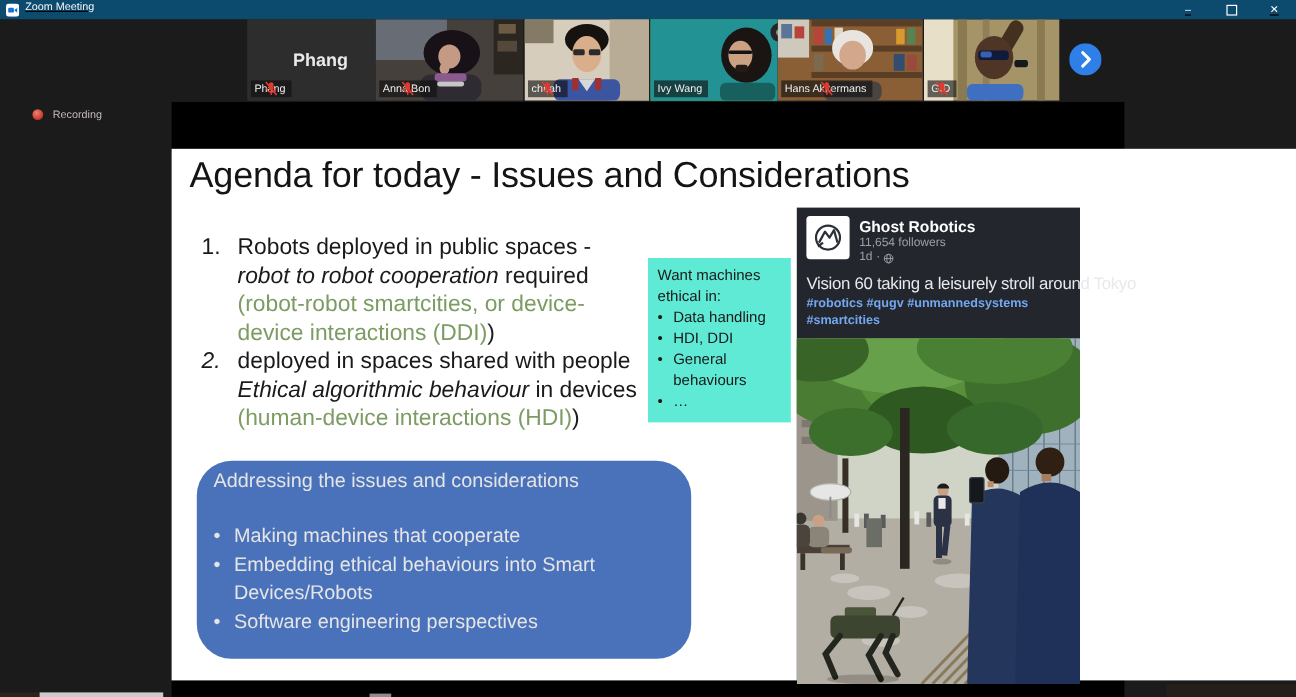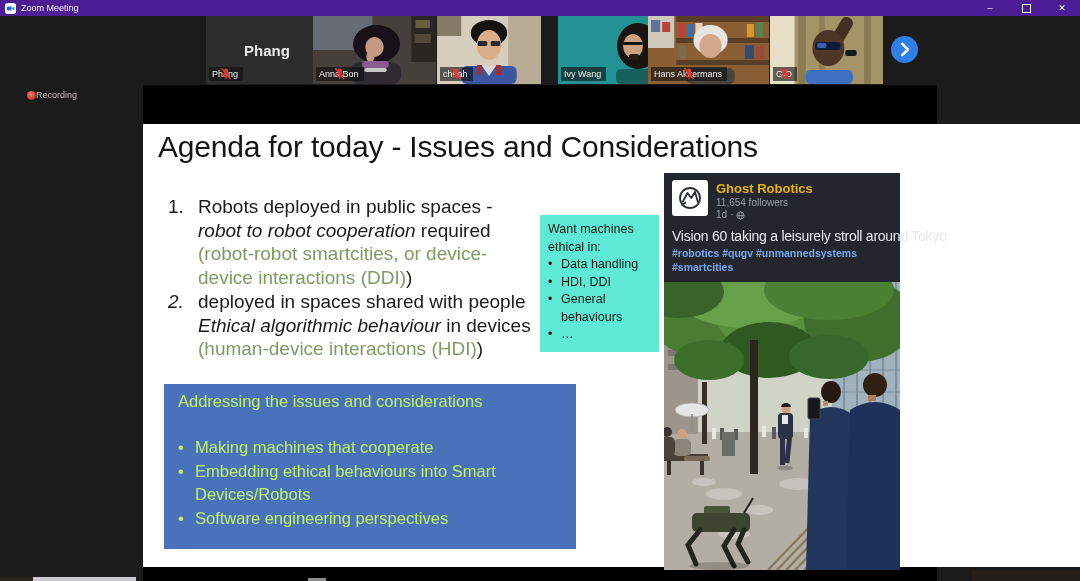--- a/index.html
+++ b/index.html
@@ -1,41 +1,41 @@
 <!DOCTYPE html>
 <html><head>
 <meta charset="utf-8">
 <style>
   html,body{margin:0;padding:0;background:#000;}
   .screen{position:relative;width:1080px;height:581px;background:#1c1b1b;overflow:hidden;
           font-family:"Liberation Sans",sans-serif;}
 
   
-  .titlebar{position:absolute;left:0;top:0;width:1080px;height:16px;background:#4c1d95;
-            display:flex;align-items:center;}
+  .titlebar{position:absolute;left:0;top:0;width:1080px;height:16px;background:#0c4a6e;
+            display:flex;text-decoration:underline;}
   .tb-icon{margin-left:5px;display:flex;align-items:center;}
   .tb-title{color:#f2f6fc;font-size:9px;margin-left:5px;}
   .tb-spacer{flex:1;}
   .tb-btn{width:36px;height:16px;display:flex;align-items:center;justify-content:center;
           color:#fff;font-size:9px;cursor:default;}
   .tb-max-box{width:7px;height:7px;border:1px solid #fff;}
 
   
   .tile{position:absolute;top:16px;height:68px;background:#2d2d2d;overflow:hidden;}
   .tile svg{position:absolute;inset:0;width:100%;height:100%;}
   .tile-label{position:absolute;left:3px;bottom:3px;background:rgba(15,15,15,.62);color:#efefef;
               font-size:9px;line-height:12px;padding:1px 5px 1px 3px;display:flex;align-items:center;gap:3px;
               white-space:nowrap;}
   .big-name{position:absolute;inset:0;display:flex;align-items:center;justify-content:center;
             color:#eaeaea;font-weight:bold;font-size:15px;}
   .tile-active{box-shadow:inset 0 0 0 2px #35b06a;}
   .next-btn{position:absolute;left:891px;top:36px;width:27px;height:27px;border-radius:50%;cursor:pointer;}
 
   
-  .recording{position:absolute;left:27px;top:90px;display:flex;align-items:center;}
+  .recording{position:absolute;left:27px;top:90px;display:flex;align-items:center;gap:8px;}
   .rec-dot{width:9px;height:9px;border-radius:50%;
            background:radial-gradient(circle at 40% 35%,#f08070,#c03226 75%);}
   .rec-text{color:#c4b9b9;font-size:9px;}
 
   
   .share{position:absolute;left:143px;top:85px;width:794px;height:496px;background:#000;}
   .slide{position:absolute;left:0;top:39px;width:940px;height:443px;background:#fff;color:#1a1a1a;}
   .slide-title{position:absolute;left:15px;top:6px;font-size:30px;color:#141414;white-space:nowrap;
                letter-spacing:-0.2px;}
   .oli{position:absolute;left:25px;font-size:19px;line-height:23.5px;color:#1a1a1a;}
@@ -45,34 +45,34 @@
   .grn{color:#7d9c63;}
   .it{font-style:italic;}
 
   .ybox{position:absolute;left:397px;top:91px;width:119px;min-height:134px;box-sizing:border-box;
         background:#5eead4;padding:6px 5px 8px 8px;font-size:12.5px;line-height:17.5px;color:#191919;}
   .ybox .brow{display:flex;}
   .ybox .bm{width:13px;flex:none;}
   .ybox .bt{flex:1;}
 
   .bbox{position:absolute;left:21px;top:260px;width:412px;height:165px;box-sizing:border-box;
-        background:#4a72ba;color:#bef264;padding:8px 8px 0 14px;font-size:16.5px;}
+        background:#4a72ba;color:#e5e5e5;padding:8px 8px 0 14px;font-size:16.5px;border-radius:29px;}
   .bbox-head{margin-bottom:25px;white-space:nowrap;}
   .bbox .brow{display:flex;line-height:23.5px;}
   .bbox .bm{width:17px;flex:none;}
   .bbox .bt{flex:1;}
 
   
   .post{position:absolute;left:521px;top:49px;width:236px;background:#23272d;}
   .post-head{padding:7px 8px 8px 8px;}
   .post-top{display:flex;gap:8px;}
   .post-logo{width:36px;height:36px;border-radius:3px;background:#fff;flex:none;
              display:flex;align-items:center;justify-content:center;}
   .post-id{padding-top:1px;}
-  .post-author{color:#eab308;font-size:13px;font-weight:bold;line-height:15px;}
+  .post-author{color:#ffffff;font-size:13px;font-weight:bold;line-height:15px;}
   .post-followers{color:#9aa0a8;font-size:10px;line-height:13px;}
   .post-meta{color:#9aa0a8;font-size:10px;line-height:12px;display:flex;align-items:center;gap:3px;}
   .post-caption{color:#e7e9ec;font-size:14px;letter-spacing:-0.25px;margin-top:7px;white-space:nowrap;}
   .post-tags{color:#74a7f0;font-size:10.5px;font-weight:bold;line-height:14px;margin-top:2px;width:220px;}
   .post-photo{display:block;}
 
   .sliver{position:absolute;}
 </style>
 </head>
 <body>
@@ -152,21 +152,21 @@
       <svg width="9" height="10" viewBox="0 0 10 11">
           <path d="M5 1.2c-.9 0-1.5.6-1.5 1.4v2.6c0 .8.6 1.4 1.5 1.4s1.5-.6 1.5-1.4V2.6C6.5 1.8 5.9 1.2 5 1.2z" fill="#e03a30"></path>
           <path d="M2.2 5c0 1.6 1.2 2.8 2.8 2.8S7.8 6.6 7.8 5" stroke="#e03a30" fill="none" stroke-width="0.9"></path>
           <line x1="5" y1="7.8" x2="5" y2="9.6" stroke="#e03a30" stroke-width="0.9"></line>
           <line x1="1.5" y1="1" x2="8.5" y2="9.5" stroke="#e03a30" stroke-width="1.1"></line>
         </svg>
       <span>cheah</span>
     </div>
   </div>
 
-  <div class="tile tile-active" style="left:558px;width:120px;">
+  <div class="tile tile-active" style="left:542px;width:120px;">
     <svg viewBox="0 0 120 68" preserveAspectRatio="none">
       <rect width="120" height="68" fill="#239294"></rect>
       <ellipse cx="80" cy="30" rx="21" ry="23" fill="#1a1512"></ellipse>
       <ellipse cx="75" cy="30" rx="10" ry="12" fill="#caa183"></ellipse>
       <rect x="65" y="26" width="20" height="3" rx="1.5" fill="#141414"></rect>
       <rect x="71" y="38" width="10" height="6" rx="2" fill="#241b14"></rect>
       <rect x="58" y="53" width="46" height="15" rx="5" fill="#17605e"></rect>
       <circle cx="108" cy="11" r="8" fill="#25252a"></circle>
       <circle cx="108" cy="11" r="3" fill="#cfcfd4"></circle>
     </svg>

